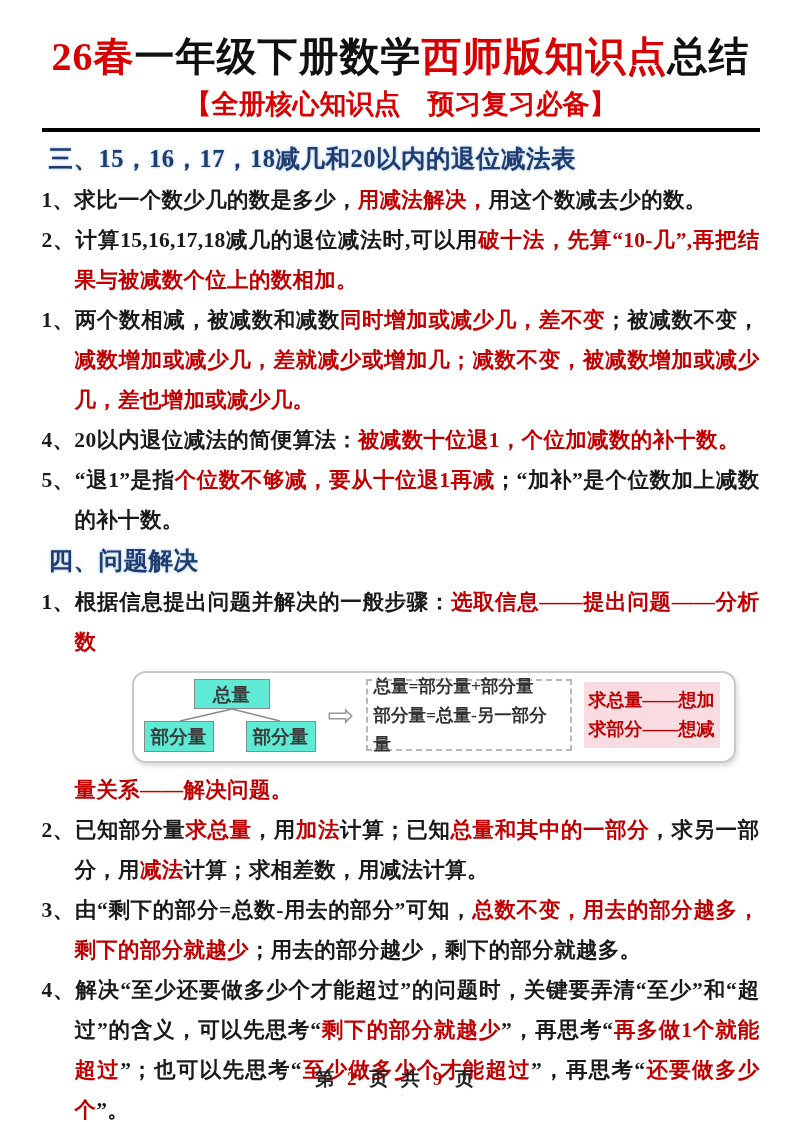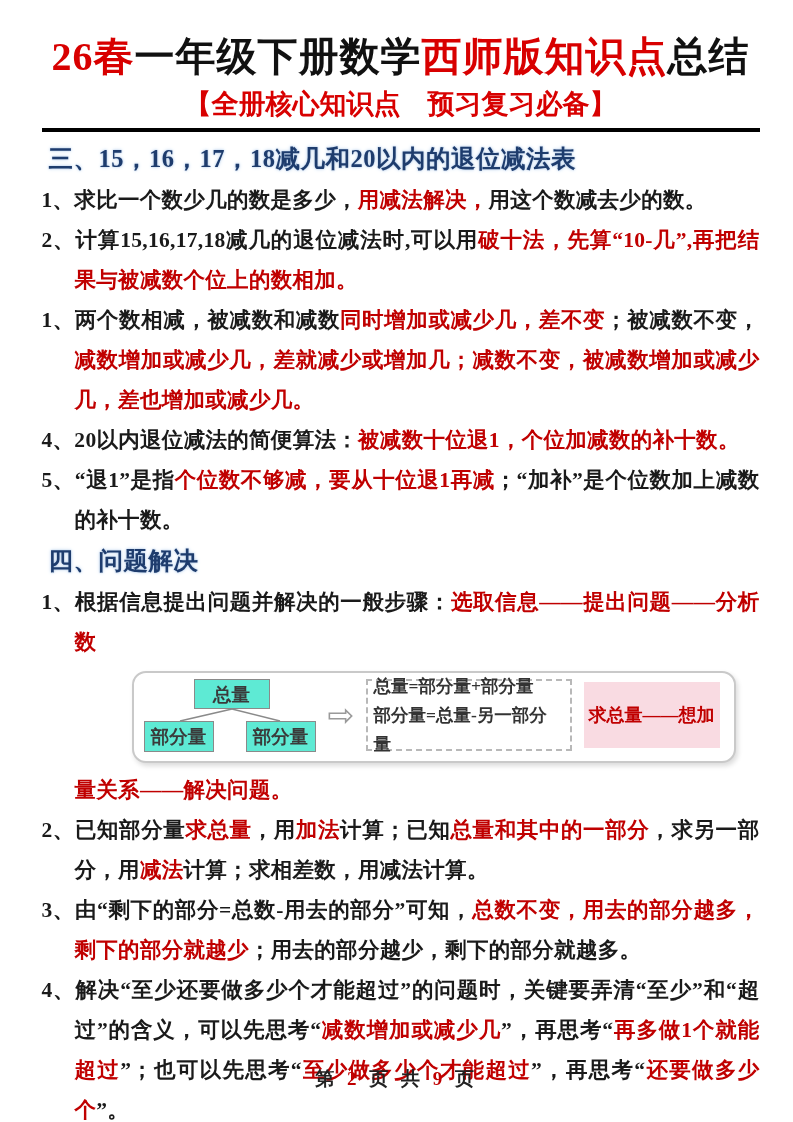--- a/index.html
+++ b/index.html
@@ -131,25 +131,26 @@
       <div class="node node-total">总量</div>
       <div class="node node-part-left">部分量</div>
       <div class="node node-part-right">部分量</div>
       <div class="big-arrow">⇨</div>
       <div class="formula-box">
         <div>总量=部分量+部分量</div>
         <div>部分量=总量-另一部分量</div>
       </div>
       <div class="note-box">
         <div>求总量——想加</div>
+        <div>求部分——想减</div>
       </div>
     </div>
 
     <p class="item cont"><span class="red">量关系——解决问题。</span></p>
 
     <p class="item"><span>2、已知部分量</span><span class="red">求总量</span><span>，用</span><span class="red">加法</span><span>计算；已知</span><span class="red">总量和其中的一部分</span><span>，求另一部分，用</span><span class="red">减法</span><span>计算；求相差数，用减法计算。</span></p>
     <p class="item"><span>3、由“剩下的部分=总数-用去的部分”可知，</span><span class="red">总数不变，用去的部分越多，剩下的部分就越少</span><span>；用去的部分越少，剩下的部分就越多。</span></p>
-    <p class="item"><span>4、解决“至少还要做多少个才能超过”的问题时，关键要弄清“至少”和“超过”的含义，可以先思考“</span><span class="red">减数增加或减少几</span><span>”，再思考“</span><span class="red">再多做1个就能超过</span><span>”；也可以先思考“</span><span class="red">至少做多少个才能超过</span><span>”，再思考“</span><span class="red">还要做多少个</span><span>”。</span></p>
+    <p class="item"><span>4、解决“至少还要做多少个才能超过”的问题时，关键要弄清“至少”和“超过”的含义，可以先思考“</span><span class="red">剩下的部分就越少</span><span>”，再思考“</span><span class="red">再多做1个就能超过</span><span>”；也可以先思考“</span><span class="red">至少做多少个才能超过</span><span>”，再思考“</span><span class="red">还要做多少个</span><span>”。</span></p>
   </section>
 
   <div class="page-footer"><span>第 </span><span class="red">2</span><span> 页 共 </span><span class="red">9</span><span> 页</span></div>
 
 </div>
 
 </body></html>

